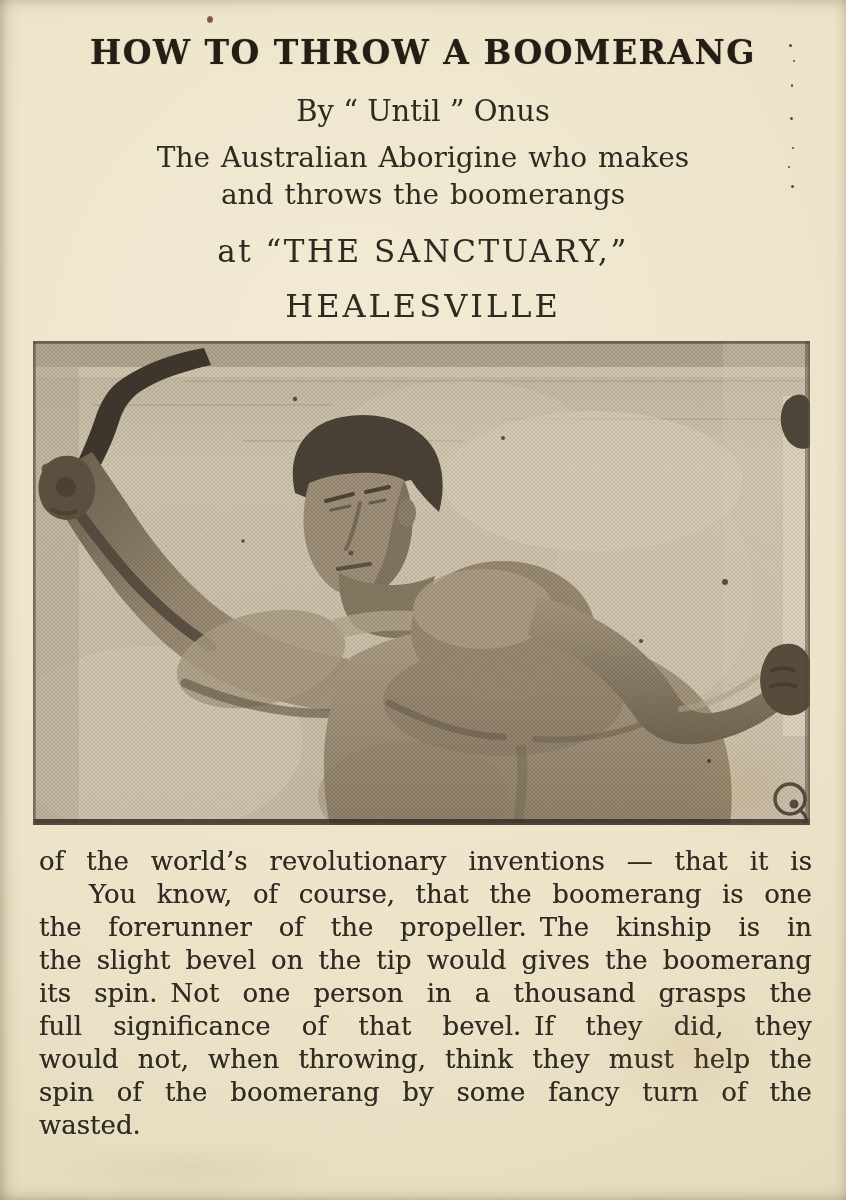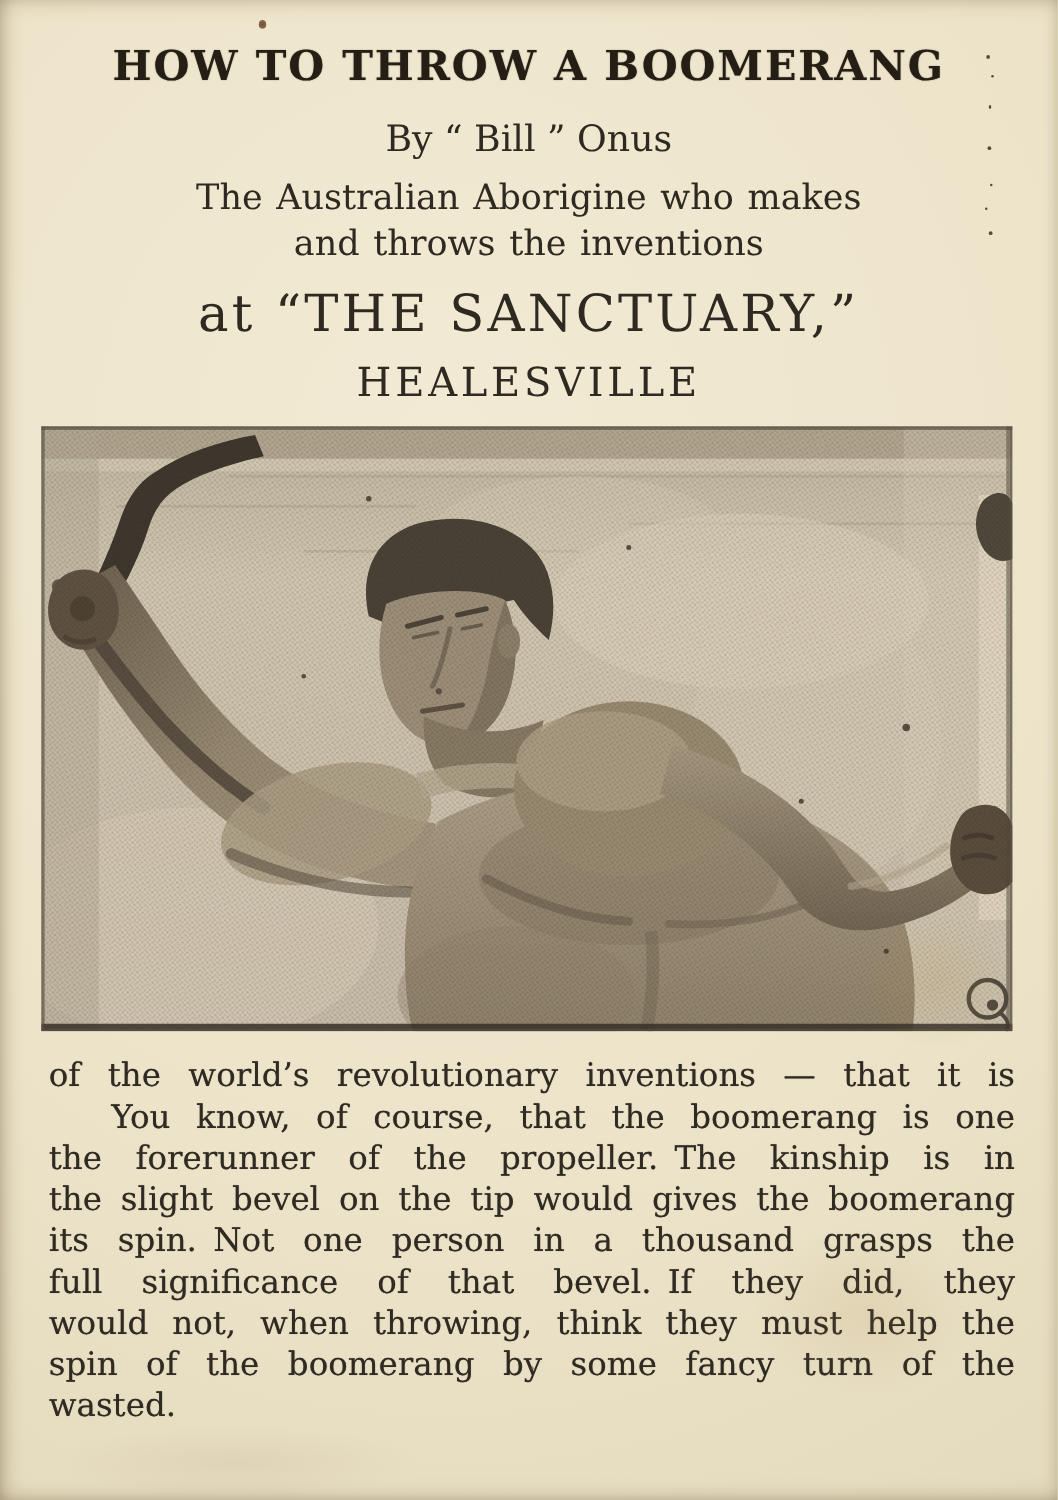--- a/index.html
+++ b/index.html
@@ -37,21 +37,21 @@
     line-height: 32px;
   }
   .desc {
     margin: 12px 0 0;
     font-size: 28px;
     line-height: 37px;
     word-spacing: 2px;
   }
   .venue {
     margin: 22px 0 0;
-    font-size: 41px;
+    font-size: 31px;
     line-height: 32px;
     letter-spacing: 2.5px;
   }
   .location {
     margin: 24px 0 0;
     font-size: 32px;
     line-height: 30px;
     letter-spacing: 3px;
   }
   .photo {
@@ -114,24 +114,24 @@
     <span class="speck" style="left:792px;top:147px;width:2px;height:2px;"></span>
     <span class="speck" style="left:788px;top:166px;width:2px;height:2px;"></span>
     <span class="speck" style="left:791px;top:185px;width:3px;height:3px;"></span>
     <span class="speck" style="left:786px;top:500px;width:2px;height:2px;opacity:.7"></span>
     <span class="speck" style="left:788px;top:537px;width:2px;height:2px;opacity:.6"></span>
     <span class="speck" style="left:424px;top:1093px;width:3px;height:3px;opacity:.55"></span>
   </div>
 
   <header class="header">
     <h1 class="title">HOW TO THROW A BOOMERANG</h1>
-    <p class="byline">By “ Bill ” Onus</p>
+    <p class="byline">By “ Until ” Onus</p>
     <p class="desc">
       <span>The Australian Aborigine who makes</span><br>
-      <span>and throws the inventions</span>
+      <span>and throws the boomerangs</span>
     </p>
     <p class="venue">at “THE SANCTUARY,”</p>
     <p class="location">HEALESVILLE</p>
   </header>
 
   <figure class="photo" role="img" style="margin-top:20px; margin-bottom:0;" aria-label="Halftone newsprint photograph of Bill Onus, shirtless, right arm raised holding a boomerang ready to throw, other arm extended to the side">
     <svg viewBox="0 0 777 484" width="777" height="484">
       <defs>
         <linearGradient id="wallG" x1="0" y1="0" x2="0" y2="1">
           <stop offset="0" stop-color="#bdb4a1"></stop>

